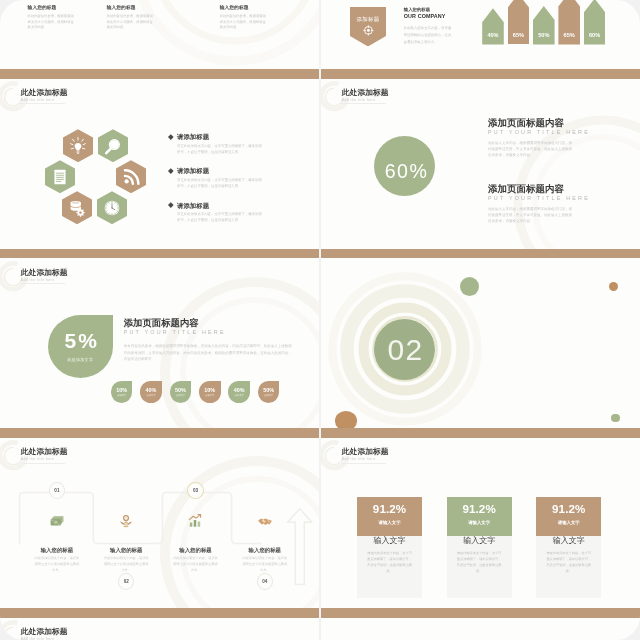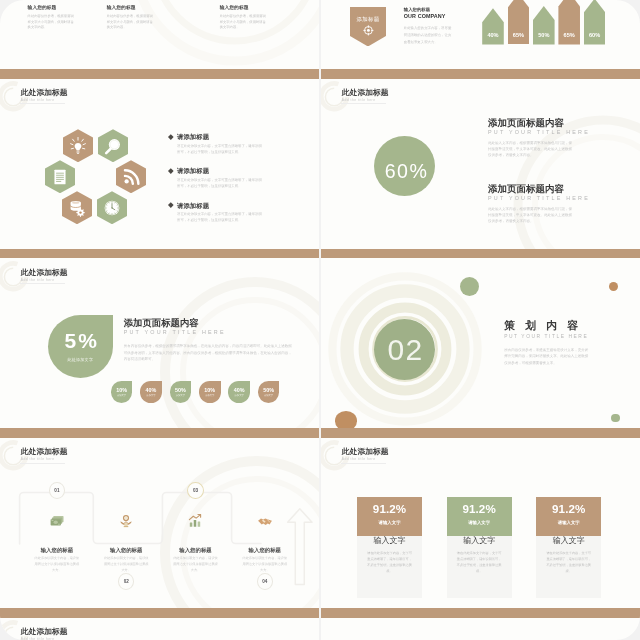--- a/index.html
+++ b/index.html
@@ -336,25 +336,20 @@
         <circle cx="100" cy="100" r="41.4" fill="none" stroke="#edecdd" stroke-width="10"></circle>
         <circle cx="100" cy="100" r="31.6" fill="none" stroke="#e8e7d2" stroke-width="2.6"></circle>
       </svg>
       <div class="num" style="left:53.4px;top:70.2px;width:61px;height:61px;">
         <span>02</span>
       </div>
       <div class="dotg" style="left:139.3px;top:27.9px;width:19px;height:19px;"></div>
       <div class="dotb" style="left:287.8px;top:33.2px;width:9.5px;height:9.5px;"></div>
       <div class="dotb" style="left:14.4px;top:162.5px;width:21.8px;height:19.6px;"></div>
       <div class="dotg" style="left:290.4px;top:165.1px;width:8.4px;height:8.4px;"></div>
-      <div style="position:absolute;left:183.2px;top:70px;">
-        <div class="ttl">策 划 内 容</div>
-        <div class="sub">PUT YOUR TITLE HERE</div>
-        <div class="bd">所有内容仅供参考，未提案主题特定设计文本，充分发挥并完善内容，使用时请替换文字。此处输入上述数据仅供参考，可根据需要替换文字。</div>
-      </div>
     </div>
   </div>
 
   <div class="row">
 
     <div class="slide sL">
       <div class="topbar"></div>
       <svg class="deco" style="left:-4px;top:6px;" width="46" height="52" viewBox="0 0 46 52">
         <path d="M17.2 13.2a8.8 8.8 0 1 0 8.8 8.8" fill="none" stroke="#f1efe7" stroke-width="1.5"></path>
         <path d="M21.4 9.1A12.9 12.9 0 1 0 30.1 22" fill="none" stroke="#f5f3ed" stroke-width="4.6"></path>

